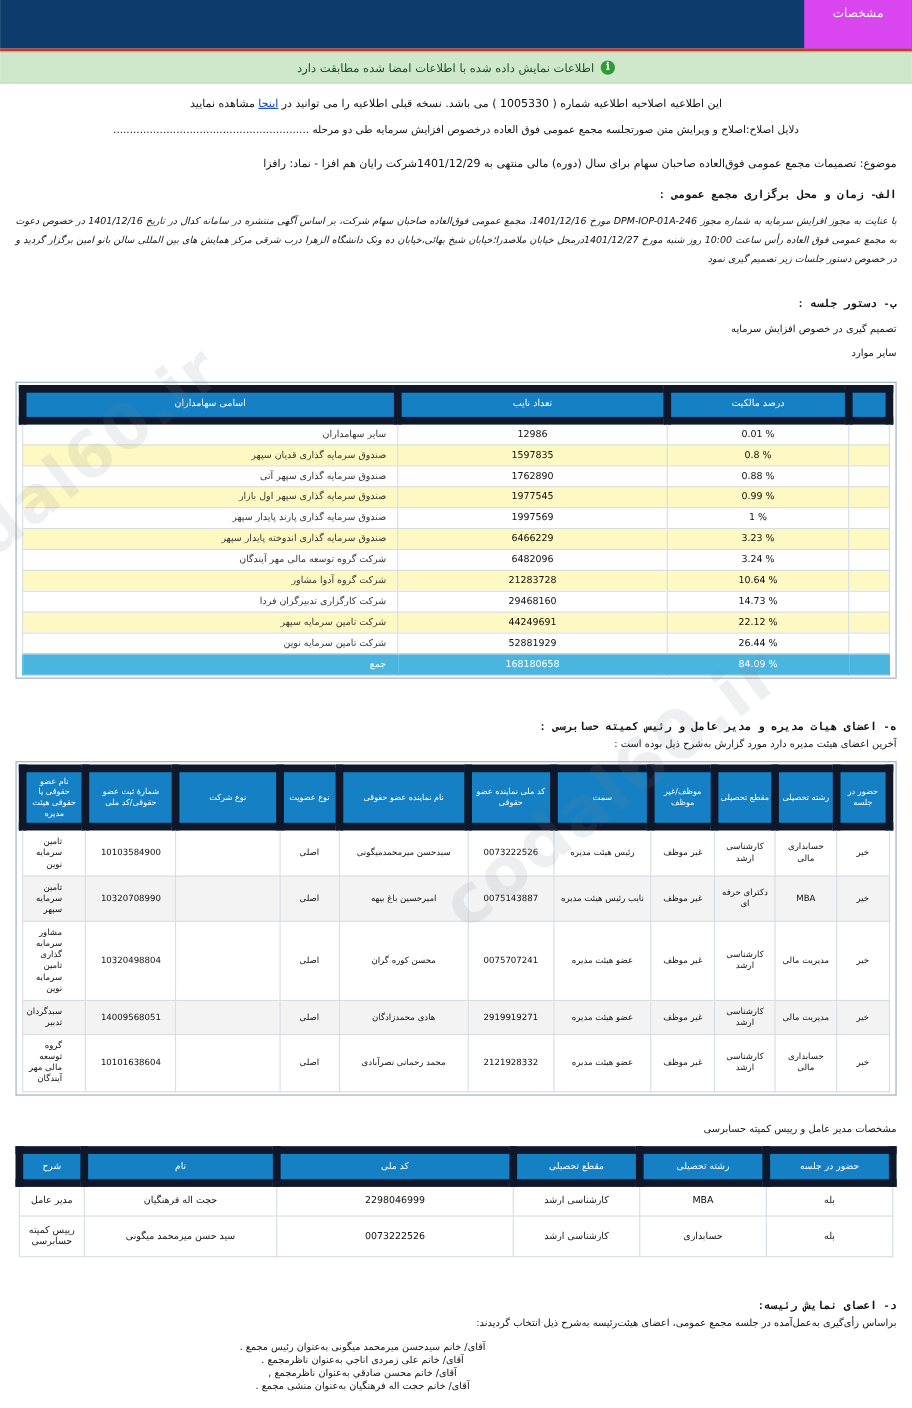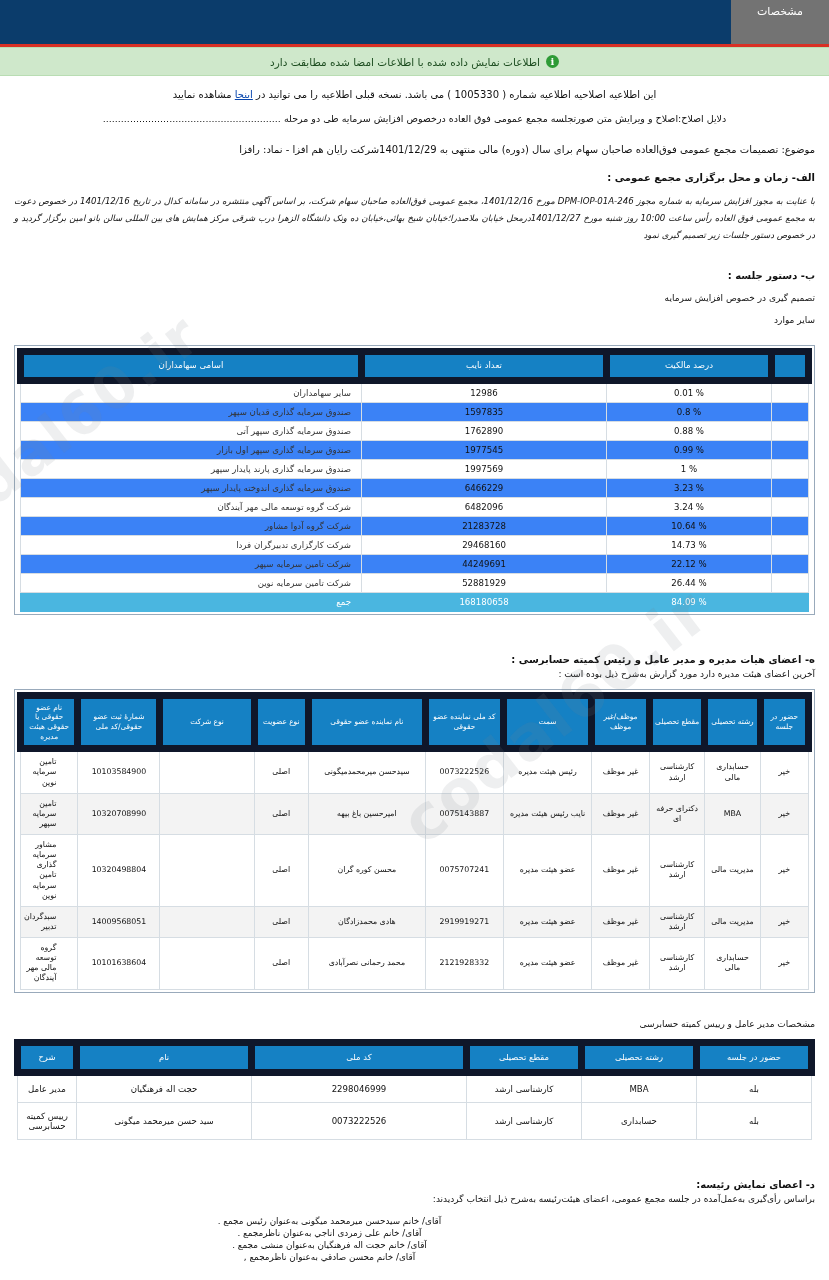--- a/index.html
+++ b/index.html
@@ -23,21 +23,21 @@
     justify-content:flex-start;
     align-items:stretch;
   }
   .tab-strip{
     position:absolute;
     top:0; right:0;
     height:44px;
     display:flex;
   }
   .tab{
-    background:#737373;
+    background:#d946ef;
     color:#ffffff;
     font-size:11px;
     padding:6px 26px 0 26px;
     line-height:1;
     text-align:center;
     height:44px;
     box-sizing:border-box;
   }
   .redline{ height:3px; background:#d93025; width:100%; }
 
@@ -80,21 +80,21 @@
 
   
   .page{ padding:0 14px 20px 14px; box-sizing:border-box; }
 
   .subject{
     font-size:10px; font-weight:normal;
     margin:20px 0 0 0; text-align:right;
   }
   .sec-head{
     font-size:10px; font-weight:bold;
-    margin:17px 0 0 0; text-align:right;
+    margin:17px 0 0 0; text-align:right;font-family:Liberation Mono, monospace;
   }
   .sec-sub{
     font-size:9px; margin:4px 0 0 0; text-align:right;
   }
   .para{
     font-size:8.6px; line-height:1.95;
     margin:10px 0 0 0; text-align:justify;font-style:italic;
   }
   .line{
     font-size:9px; margin:12px 0 0 0; text-align:right;
@@ -130,21 +130,21 @@
     font-size:8.6px;
     padding:4px 6px;
     border:1px solid #d6dde3;
     text-align:center;
     color:#111;
     background:#ffffff;
   }
 
   
   .sh-table td.name{ text-align:right; padding-right:10px; color:#333; }
-  .sh-table tr.alt td{ background:#3b82f6; }
+  .sh-table tr.alt td{ background:#fef9c3; }
   .sh-table tr.total td{
     background:#4ab6e0; color:#ffffff; border-color:#4ab6e0;
   }
   .sh-table td.sp{ width:22px; border-left:1px solid #d6dde3; }
   .sh-table th.sp{ width:22px; }
 
   
   .bd-table th{ font-size:7.4px; padding:4px 2px; line-height:1.3; }
   .bd-table td{ font-size:7.8px; padding:5px 3px; line-height:1.3; }
   .bd-table tr.alt td{ background:#f3f3f3; }
@@ -421,22 +421,22 @@
   </div>
 
   <div class="spacer-md"></div>
 
   <div class="sec-head">د- اعصای نمایش رئیسه:</div>
   <div class="sec-sub">براساس رأی‌گیری به‌عمل‌آمده در جلسه مجمع عمومی، اعضای هیئت‌رئیسه به‌شرح ذیل انتخاب گردیدند:</div>
   <div class="spacer-sm"></div>
   <div>
     <div class="list-line">آقای/ خانم  سیدحسن میرمحمد میگونی  به‌عنوان رئیس مجمع .</div>
     <div class="list-line">آقای/ خانم  علی زمردی اناجي  به‌عنوان ناظرمجمع .</div>
+    <div class="list-line">آقای/ خانم  محسن صادقي  به‌عنوان ناظرمجمع ,</div>
     <div class="list-line">آقای/ خانم  حجت اله فرهنگیان  به‌عنوان منشی مجمع .</div>
-    <div class="list-line">آقای/ خانم  محسن صادقي  به‌عنوان ناظرمجمع ,</div>
   </div>
 
   <div class="spacer-md"></div>
 
   <div class="sec-head">ر- تصمیمات متخذه در رابطه با دستور جلسه :</div>
 
 </div>
 
 <div class="wm wm1">codal60.ir</div>
 <div class="wm wm2">codal60.ir</div>

